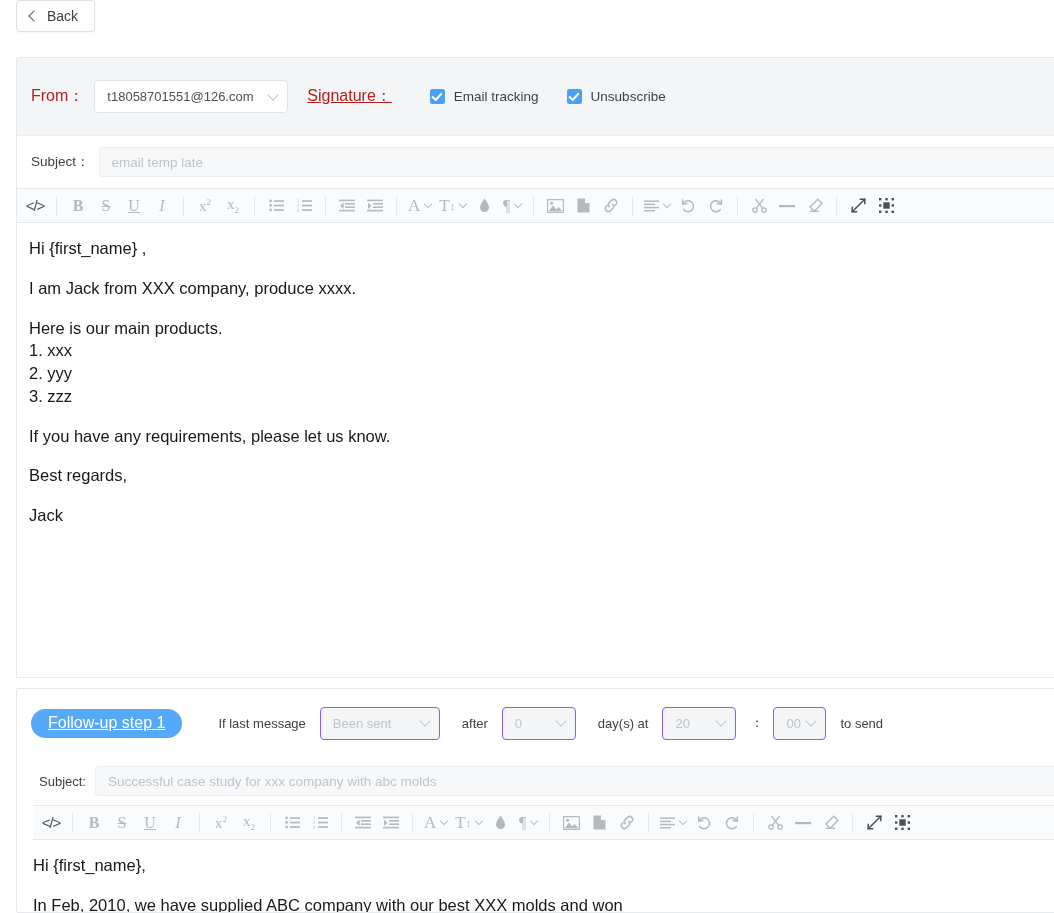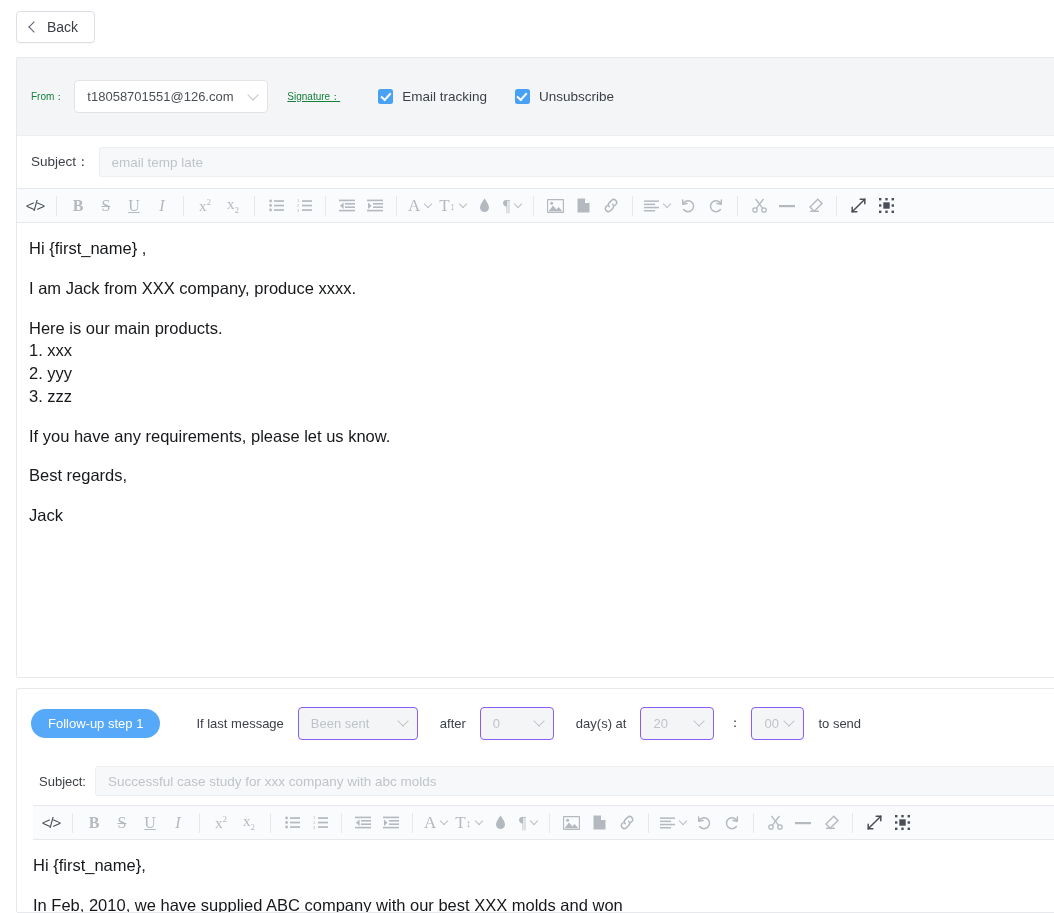--- a/index.html
+++ b/index.html
@@ -6,38 +6,38 @@
   html, body {
     margin: 0; padding: 0;
     width: 1054px; height: 913px;
     background: #ffffff;
     font-family: "Liberation Sans", sans-serif;
     overflow: hidden;
   }
   .page { position: relative; width: 1054px; height: 913px; background:#fff; }
 
   
-  .backbar { height: 54px; display:flex; align-items:center; padding-left:16px; background:#fff; }
+  .backbar { height: 54px; display:flex; padding-left:16px; background:#fff; }
   .back-btn {
     display:inline-flex; align-items:center; gap:9px;
     height:32px; padding:0 16px 0 13px;
     background:#fff; border:1px solid #dcdfe6; border-radius:4px;
     font-size:14px; color:#3b3f46; cursor:pointer;
     box-shadow: 0 1px 1px rgba(0,0,0,0.03);
   }
   .chev-left { display:inline-block; width:8px; height:8px; border-left:1.6px solid #5a5f68; border-bottom:1.6px solid #5a5f68; transform:rotate(45deg); position:relative; top:0px; }
 
   
   .card1 { position:absolute; left:16px; top:57px; width:1060px; background:#fff; border:1px solid #e6e8eb; border-radius:2px; }
 
   .fromrow {
     height:78px; background:#f4f5f7; border-bottom:1px solid #eceef0;
     display:flex; align-items:center; padding:0 14px;
   }
-  .lbl { font-size:10px; color:#15803d; white-space:nowrap; }
+  .lbl { font-size:16px; color:#b91c1c; white-space:nowrap; }
   .lbl-from { margin-right:10px; }
   .select {
     position:relative; height:33px; background:#fff;
     border:1px solid #e1e3e6; border-radius:4px;
     display:flex; align-items:center; padding:0 30px 0 12px;
     font-size:13px; color:#4a4f57; white-space:nowrap; cursor:pointer;
   }
   .select.placeholder { color:#b9bdc4; }
   .select .caret {
     position:absolute; right:10px; top:50%;
@@ -104,21 +104,21 @@
   }
   .editor p { margin:0 0 17px 0; }
   .editor .tight { margin:0; }
   .editor .blk { margin:0 0 17px 0; }
 
   
   .card2 { position:absolute; left:16px; top:688px; width:1060px; background:#fff; border:1px solid #e6e8eb; border-radius:2px; }
   .fu-row { height:68px; display:flex; align-items:center; padding:0 0 0 14px; }
   .pill {
     height:29px; padding:0 17px; border-radius:15px; background:#56a9f8; color:#fff;
-    font-size:13px; display:inline-flex; align-items:center; cursor:pointer; white-space:nowrap;
+    font-size:16px; display:inline-flex; align-items:center; cursor:pointer; white-space:nowrap;text-decoration:underline;
   }
   .fu-text { font-size:13px; color:#3b3f46; white-space:nowrap; }
   .ml22 { margin-left:22px; }
   .ml14 { margin-left:14px; }
   .ml10 { margin-left:10px; }
   .sel-gray {
     background:#f4f5f7; border:1px solid #8b5cf6; color:#bfc3c9;
   }
   .sel-sent { width:120px; }
   .sel-num  { width:74px; }

